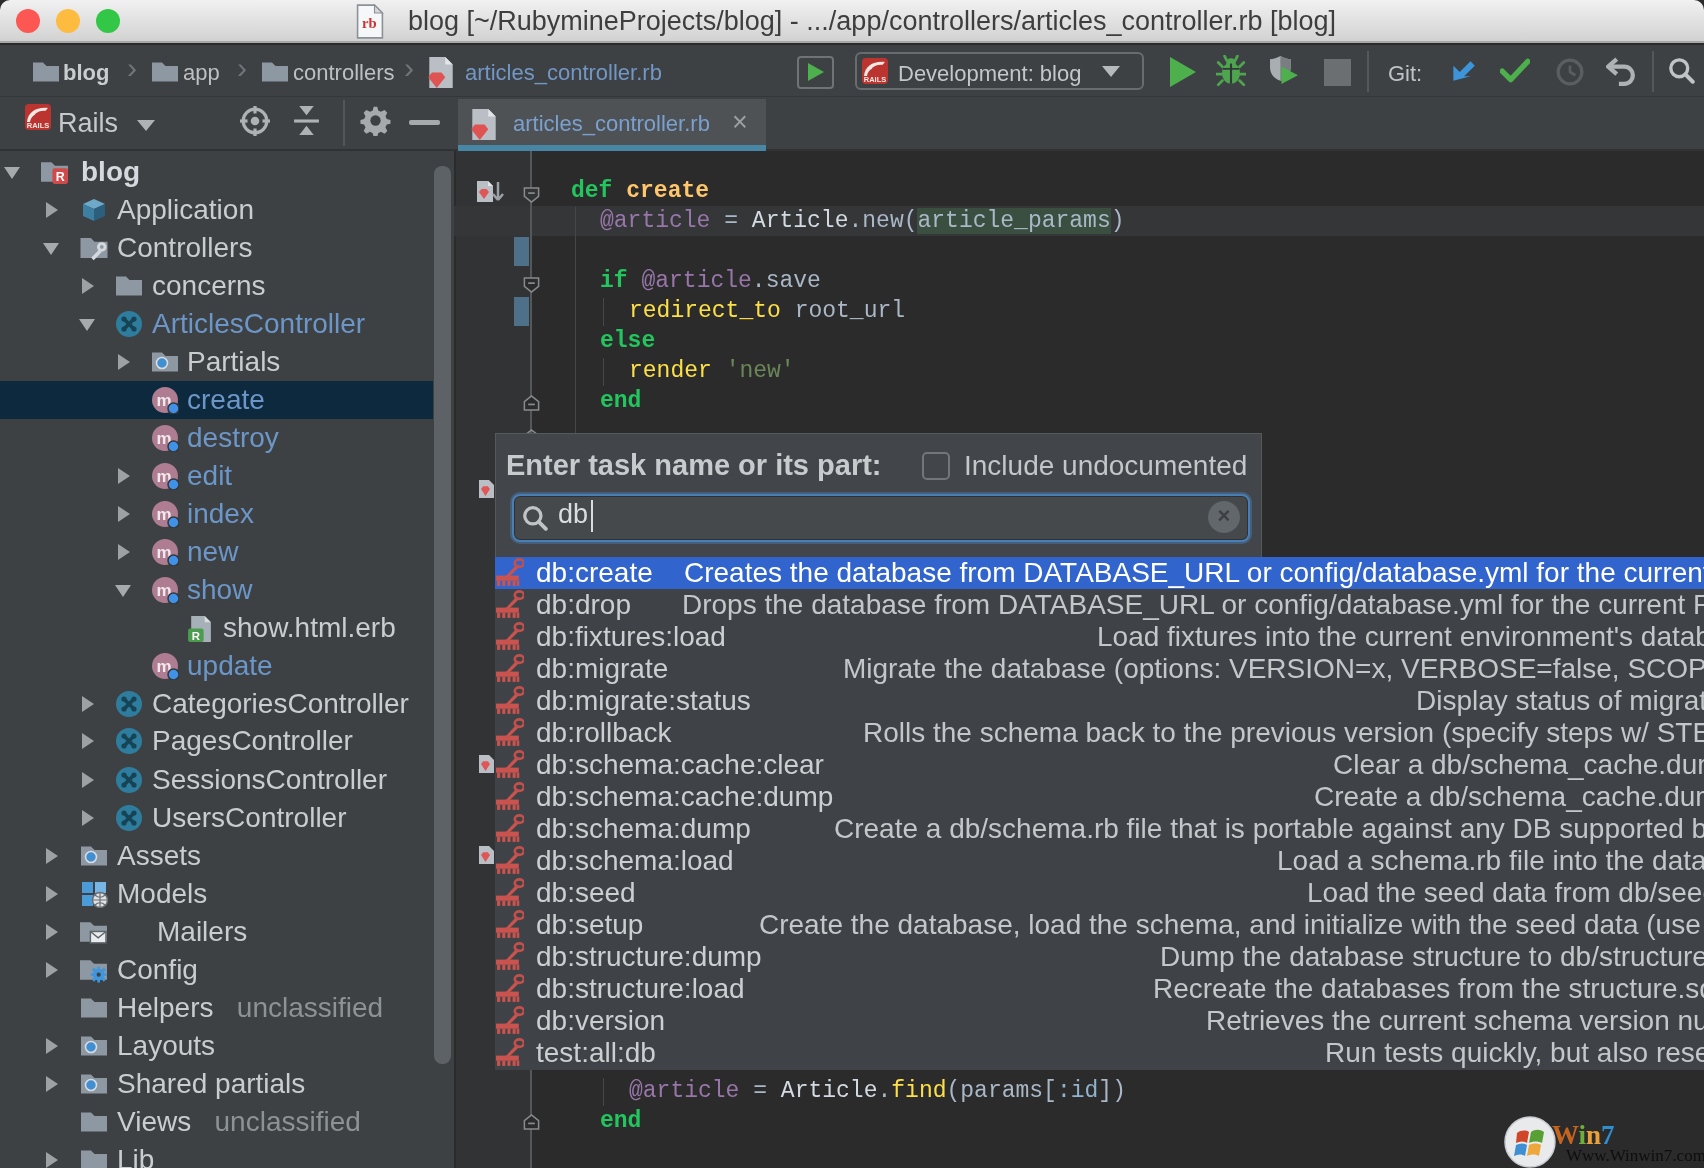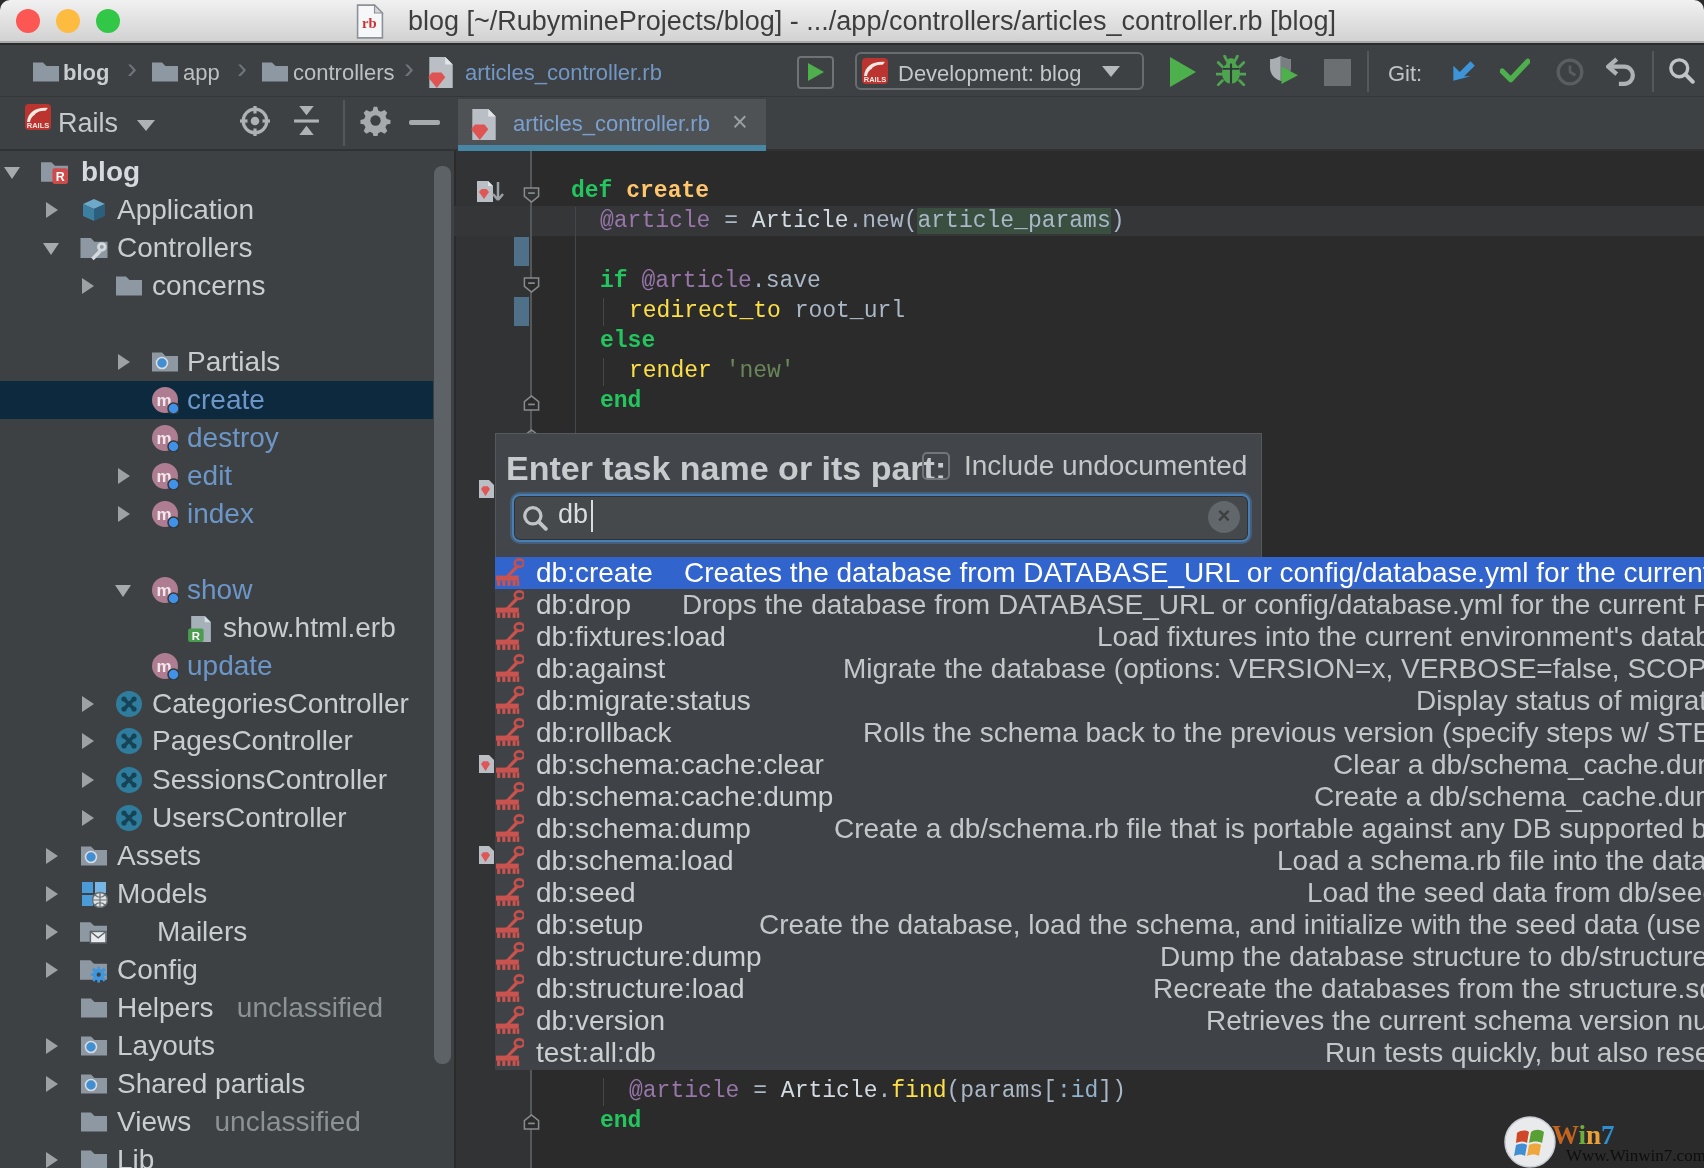--- a/index.html
+++ b/index.html
@@ -52,21 +52,21 @@
   .cls { color:#d3dae2; }
   .rmeth { color:#fde047; }
   .str { color:#6a8759; }
   .sym { color:#91b2cc; }
   .hl { background:#3b4f41; }
   .vcs { position:absolute; left:60px; width:15px; height:29px; background:#4e7089; }
   .guide { position:absolute; width:1px; background:#45484b; }
   .foldmark { position:absolute; left:68px; width:19px; height:18px; }
   #popup-head { left:495px; top:433px; width:767px; height:124px; background:#42464a;
     border:1px solid #55595c; border-bottom:none; }
-  #popup-title { left:506px; top:449px; font-size:34px; font-weight:bold; color:#c7cbce; }
+  #popup-title { left:506px; top:449px; font-size:29px; font-weight:bold; color:#c7cbce; }
   #ckbox { left:922px; top:452px; width:28px; height:28px; border:2px solid #72767a;
     border-radius:5px; }
   #ck-label { left:964px; top:450px; font-size:28px; color:#c3c7ca; }
   #sfield { left:512px; top:494px; width:738px; height:48px; background:#45494c;
     border:2px solid #4a7fb5; border-radius:8px;
     box-shadow:0 0 0 2px rgba(74,127,181,0.45), inset 0 0 0 1px #2e3234; }
   #sftext { left:558px; top:499px; font-size:27px; color:#d9dde0; }
   #scaret { left:591px; top:500px; width:2px; height:32px; background:#d9dde0; }
   #sclear { left:1208px; top:501px; width:32px; height:32px; border-radius:16px;
     background:#62676b; color:#3d4043; text-align:center; font-size:22px;
@@ -367,20 +367,27 @@
       </svg>
     <div class="lbl" style="left:117px;">Controllers</div>
     </div>
   <div class="trow" style="top:116px;">
       <div class="arr-c" style="left:82px;"></div>
     <svg class="ticon" style="left:116px" width="26" height="26" viewBox="0 0 26 26">
         <use href="#i-folder"></use>
       </svg>
     <div class="lbl" style="left:152px;">concerns</div>
     </div>
+  <div class="trow" style="top:154px;">
+      <div class="arr-e" style="left:79px;"></div>
+    <svg class="ticon" style="left:116px" width="26" height="26" viewBox="0 0 26 26">
+        <use href="#i-ctrl"></use>
+      </svg>
+    <div class="lbl blue" style="left:152px;">ArticlesController</div>
+    </div>
   <div class="trow" style="top:192px;">
       <div class="arr-c" style="left:118px;"></div>
     <svg class="ticon" style="left:152px" width="26" height="26" viewBox="0 0 26 26">
         <use href="#i-folder-dot"></use>
       </svg>
     <div class="lbl" style="left:187px;">Partials</div>
     </div>
   <div class="trow" id="sel-row" style="top:230px; width:433px;">
     <svg class="ticon" style="left:152px" width="27" height="27" viewBox="0 0 27 27">
         <use href="#i-method"></use>
@@ -399,20 +406,27 @@
         <use href="#i-method"></use>
       </svg>
     <div class="lbl blue" style="left:187px;">edit</div>
     </div>
   <div class="trow" style="top:344px;">
       <div class="arr-c" style="left:118px;"></div>
     <svg class="ticon" style="left:152px" width="27" height="27" viewBox="0 0 27 27">
         <use href="#i-method"></use>
       </svg>
     <div class="lbl blue" style="left:187px;">index</div>
+    </div>
+  <div class="trow" style="top:382px;">
+      <div class="arr-c" style="left:118px;"></div>
+    <svg class="ticon" style="left:152px" width="27" height="27" viewBox="0 0 27 27">
+        <use href="#i-method"></use>
+      </svg>
+    <div class="lbl blue" style="left:187px;">new</div>
     </div>
   <div class="trow" style="top:420px;">
       <div class="arr-e" style="left:115px;"></div>
     <svg class="ticon" style="left:152px" width="27" height="27" viewBox="0 0 27 27">
         <use href="#i-method"></use>
       </svg>
     <div class="lbl blue" style="left:187px;">show</div>
     </div>
   <div class="trow" style="top:458px;">
     <svg class="ticon" style="left:188px" width="24" height="28" viewBox="0 0 23 27">
@@ -614,21 +628,21 @@
       <svg class="picon" width="28" height="30" viewBox="0 0 27 29">
         <use href="#i-rake"></use>
       </svg>
     <div class="nm">db:fixtures:load</div>
       <div class="ds" style="left:602px;">Load fixtures into the current environment's database</div>
     </div>
   <div class="prow" style="top:96px;">
       <svg class="picon" width="28" height="30" viewBox="0 0 27 29">
         <use href="#i-rake"></use>
       </svg>
-    <div class="nm">db:against</div>
+    <div class="nm">db:migrate</div>
       <div class="ds" style="left:348px;">Migrate the database (options: VERSION=x, VERBOSE=false, SCOPE=blog)</div>
     </div>
   <div class="prow" style="top:128px;">
       <svg class="picon" width="28" height="30" viewBox="0 0 27 29">
         <use href="#i-rake"></use>
       </svg>
     <div class="nm">db:migrate:status</div>
       <div class="ds" style="left:921px;">Display status of migrations</div>
     </div>
   <div class="prow" style="top:160px;">

